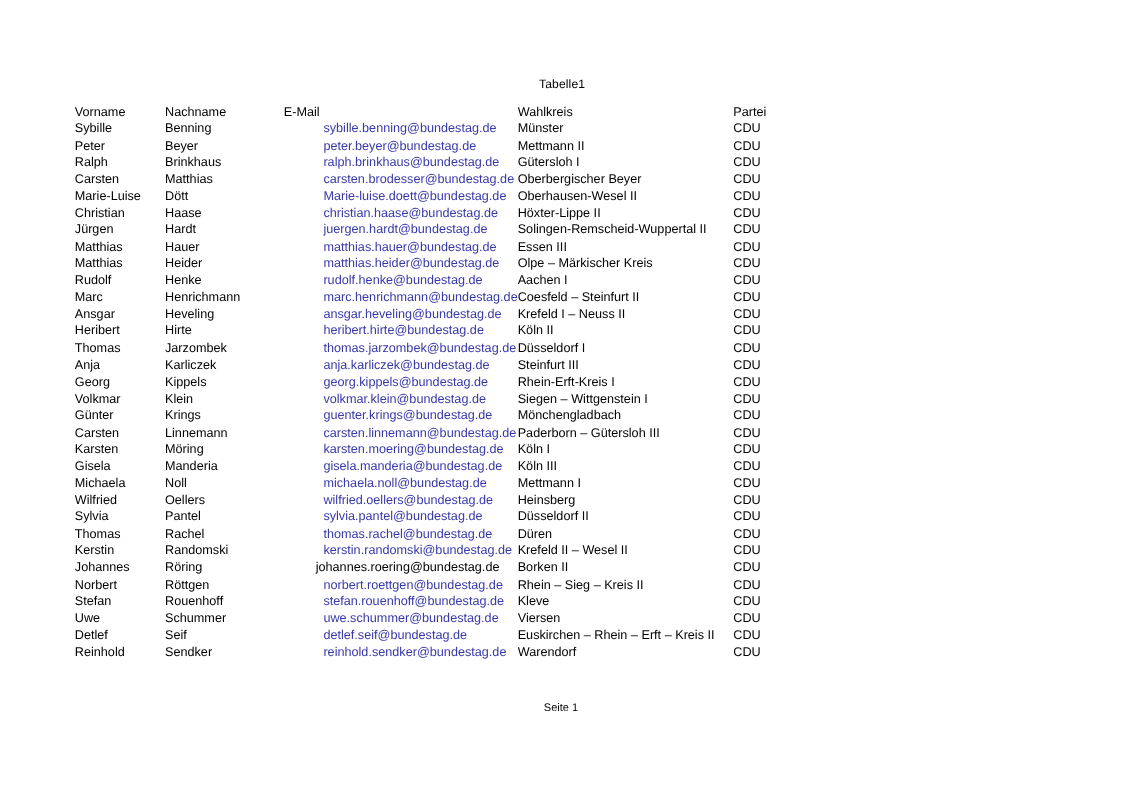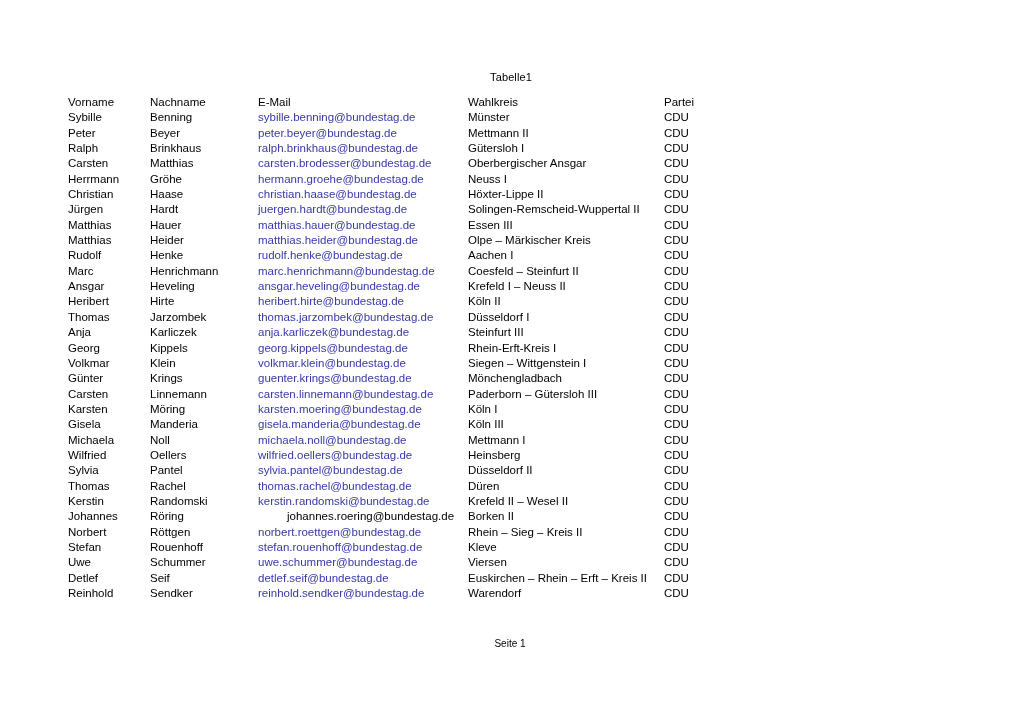--- a/index.html
+++ b/index.html
@@ -78,20 +78,21 @@
   .col-vorname   { width: 82px;  }
   .col-nachname  { width: 108px; }
   .col-email     { width: 210px; }
   .col-wahlkreis { width: 196px; }
   .col-partei    { width: 60px;  }
 
   .cell-email a,
   .cell-email .mail-link {
     color: #3838a8;
     text-decoration: none;
+    margin-left: 36px;
   }
   .cell-email .mail-plain {
     color: #000000;
     text-decoration: none;
     margin-left: 29px;
   }
 
   .row-header td {
     color: #000000;
   }
@@ -141,28 +142,28 @@
           <td>Ralph</td>
           <td>Brinkhaus</td>
           <td class="cell-email"><a class="mail-link" href="mailto:ralph.brinkhaus@bundestag.de">ralph.brinkhaus@bundestag.de</a></td>
           <td>Gütersloh I</td>
           <td>CDU</td>
         </tr>
         <tr>
           <td>Carsten</td>
           <td>Matthias</td>
           <td class="cell-email"><a class="mail-link" href="mailto:carsten.brodesser@bundestag.de">carsten.brodesser@bundestag.de</a></td>
-          <td>Oberbergischer Ansgar</td>
-          <td>CDU</td>
-        </tr>
-        <tr>
-          <td>Herrmann</td>
-          <td>Gröhe</td>
-          <td class="cell-email"><a class="mail-link" href="mailto:hermann.groehe@bundestag.de">hermann.groehe@bundestag.de</a></td>
-          <td>Neuss I</td>
+          <td>Oberbergischer Beyer</td>
+          <td>CDU</td>
+        </tr>
+        <tr>
+          <td>Marie-Luise</td>
+          <td>Dött</td>
+          <td class="cell-email"><a class="mail-link" href="mailto:Marie-luise.doett@bundestag.de">Marie-luise.doett@bundestag.de</a></td>
+          <td>Oberhausen-Wesel II</td>
           <td>CDU</td>
         </tr>
         <tr>
           <td>Christian</td>
           <td>Haase</td>
           <td class="cell-email"><a class="mail-link" href="mailto:christian.haase@bundestag.de">christian.haase@bundestag.de</a></td>
           <td>Höxter-Lippe II</td>
           <td>CDU</td>
         </tr>
         <tr>

